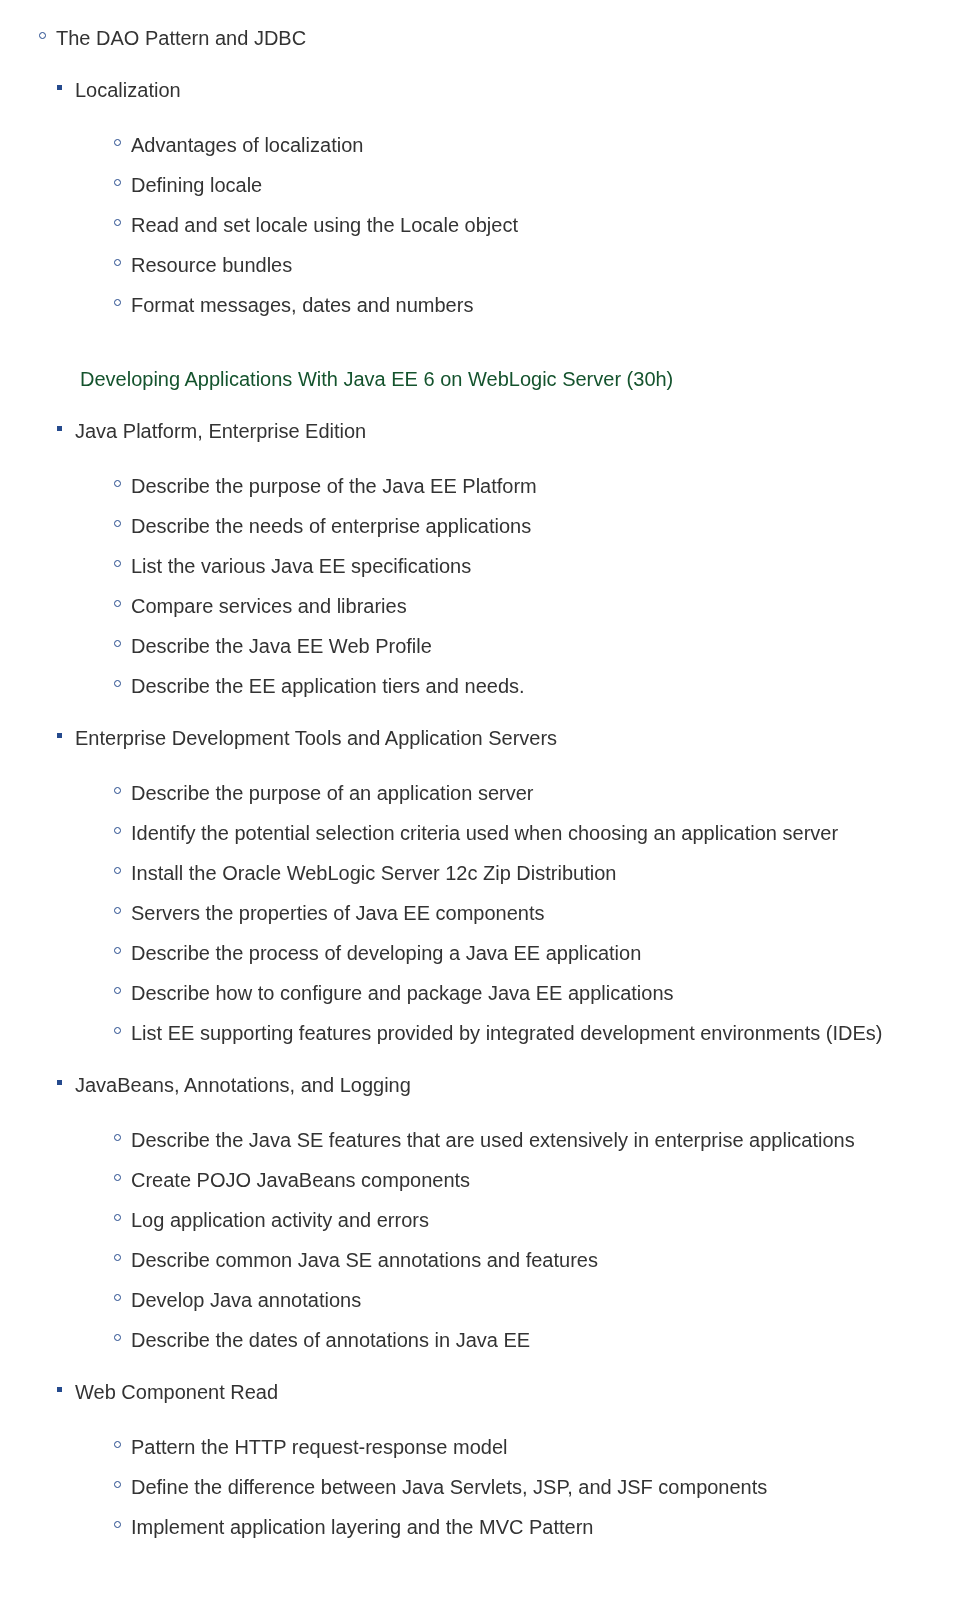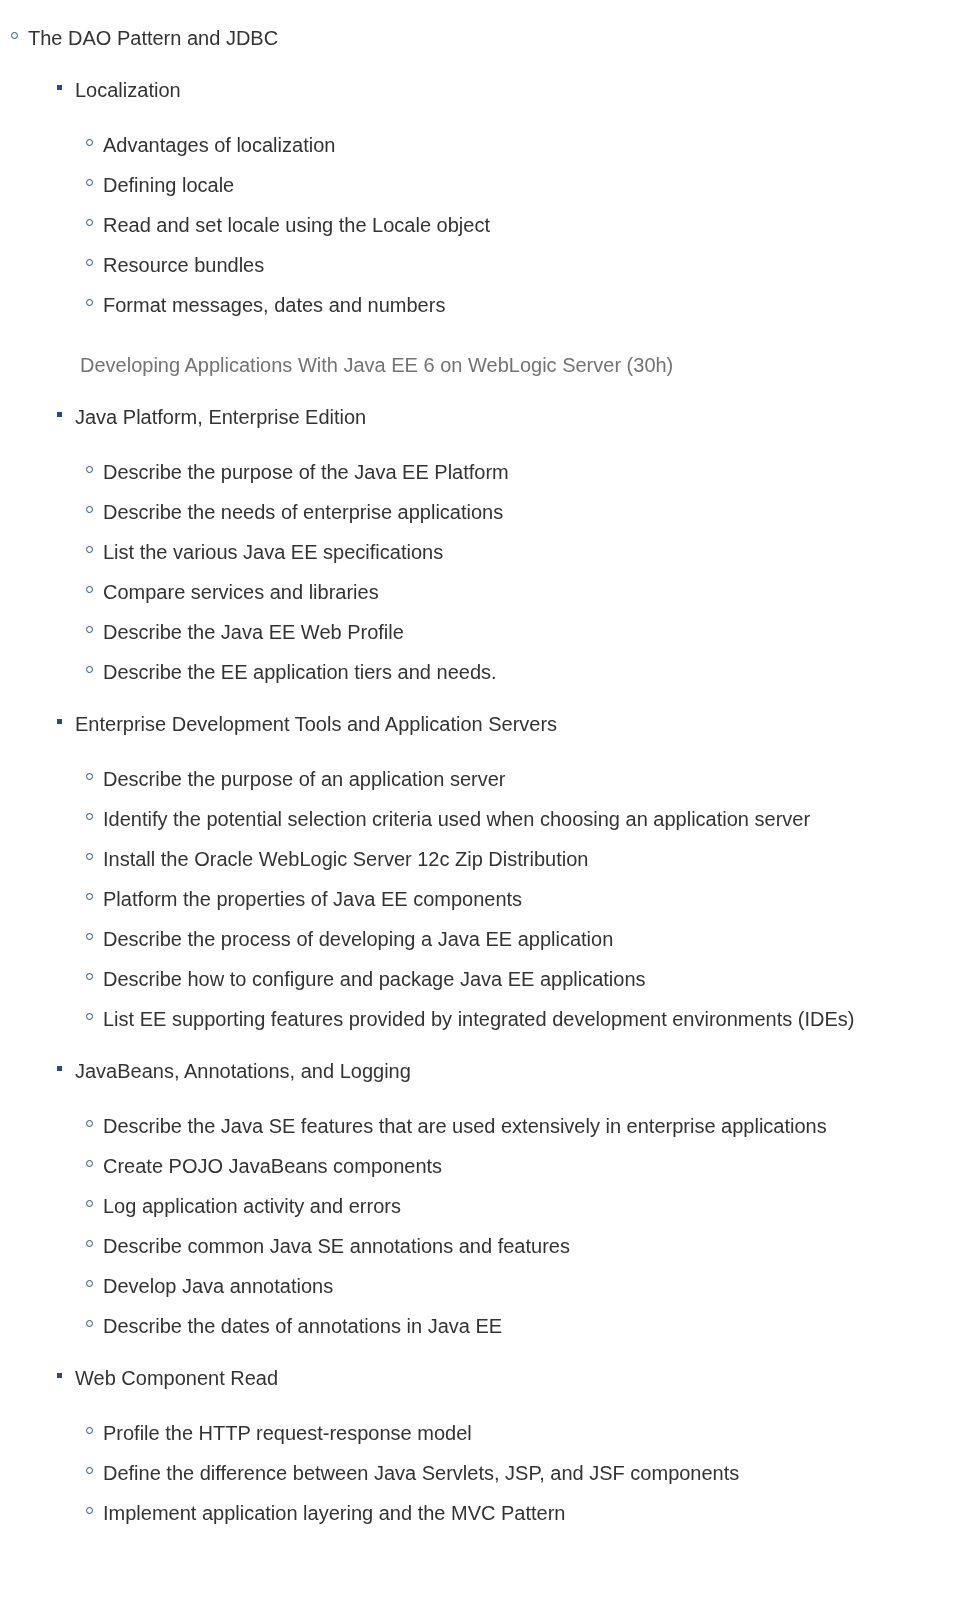--- a/index.html
+++ b/index.html
@@ -28,42 +28,42 @@
     position: absolute;
     left: -18px;
     top: 0.58em;
     width: 5px;
     height: 5px;
     background: #254a8d;
     border-radius: 0;
   }
   ul.l2 {
     list-style: none;
-    padding-left: 28px;
+    padding-left: 56px;
     margin: 21px 0 18px 0;
   }
   ul.l2 > li {
     position: relative;
     margin: 6px 0;
   }
   ul.l2 > li::before {
     content: "";
     position: absolute;
     left: -17px;
     top: 0.55em;
     width: 5px;
     height: 5px;
     border: 1px solid #254a8d;
     background: #fff;
     border-radius: 50%;
   }
   .section-heading {
-    margin: 26px 0 18px 80px;
+    margin: 40px 0 18px 80px;
     font-weight: normal;
-    color: #737373;
+    color: #14532d;
   }
   
   .initial-sub {
     padding-left: 115px;
   }
 </style>
 </head>
 <body>
 
 <div class="page">
@@ -90,33 +90,33 @@
           <li><span>Describe the needs of enterprise applications</span></li>
           <li><span>List the various Java EE specifications</span></li>
           <li><span>Compare services and libraries</span></li>
           <li><span>Describe the Java EE Web Profile</span></li>
           <li><span>Describe the EE application tiers and needs.</span></li>
         </ul></li>
       <li><span>Enterprise Development Tools and Application Servers</span><ul class="l2">
           <li><span>Describe the purpose of an application server</span></li>
           <li><span>Identify the potential selection criteria used when choosing an application server</span></li>
           <li><span>Install the Oracle WebLogic Server 12c Zip Distribution</span></li>
-          <li><span>Platform the properties of Java EE components</span></li>
+          <li><span>Servers the properties of Java EE components</span></li>
           <li><span>Describe the process of developing a Java EE application</span></li>
           <li><span>Describe how to configure and package Java EE applications</span></li>
           <li><span>List EE supporting features provided by integrated development environments (IDEs)</span></li>
         </ul></li>
       <li><span>JavaBeans, Annotations, and Logging</span><ul class="l2">
           <li><span>Describe the Java SE features that are used extensively in enterprise applications</span></li>
           <li><span>Create POJO JavaBeans components</span></li>
           <li><span>Log application activity and errors</span></li>
           <li><span>Describe common Java SE annotations and features</span></li>
           <li><span>Develop Java annotations</span></li>
           <li><span>Describe the dates of annotations in Java EE</span></li>
         </ul></li>
       <li><span>Web Component Read</span><ul class="l2">
-          <li><span>Profile the HTTP request-response model</span></li>
+          <li><span>Pattern the HTTP request-response model</span></li>
           <li><span>Define the difference between Java Servlets, JSP, and JSF components</span></li>
           <li><span>Implement application layering and the MVC Pattern</span></li>
         </ul></li>
     </ul>
 
 </div>
 
 </body></html>

